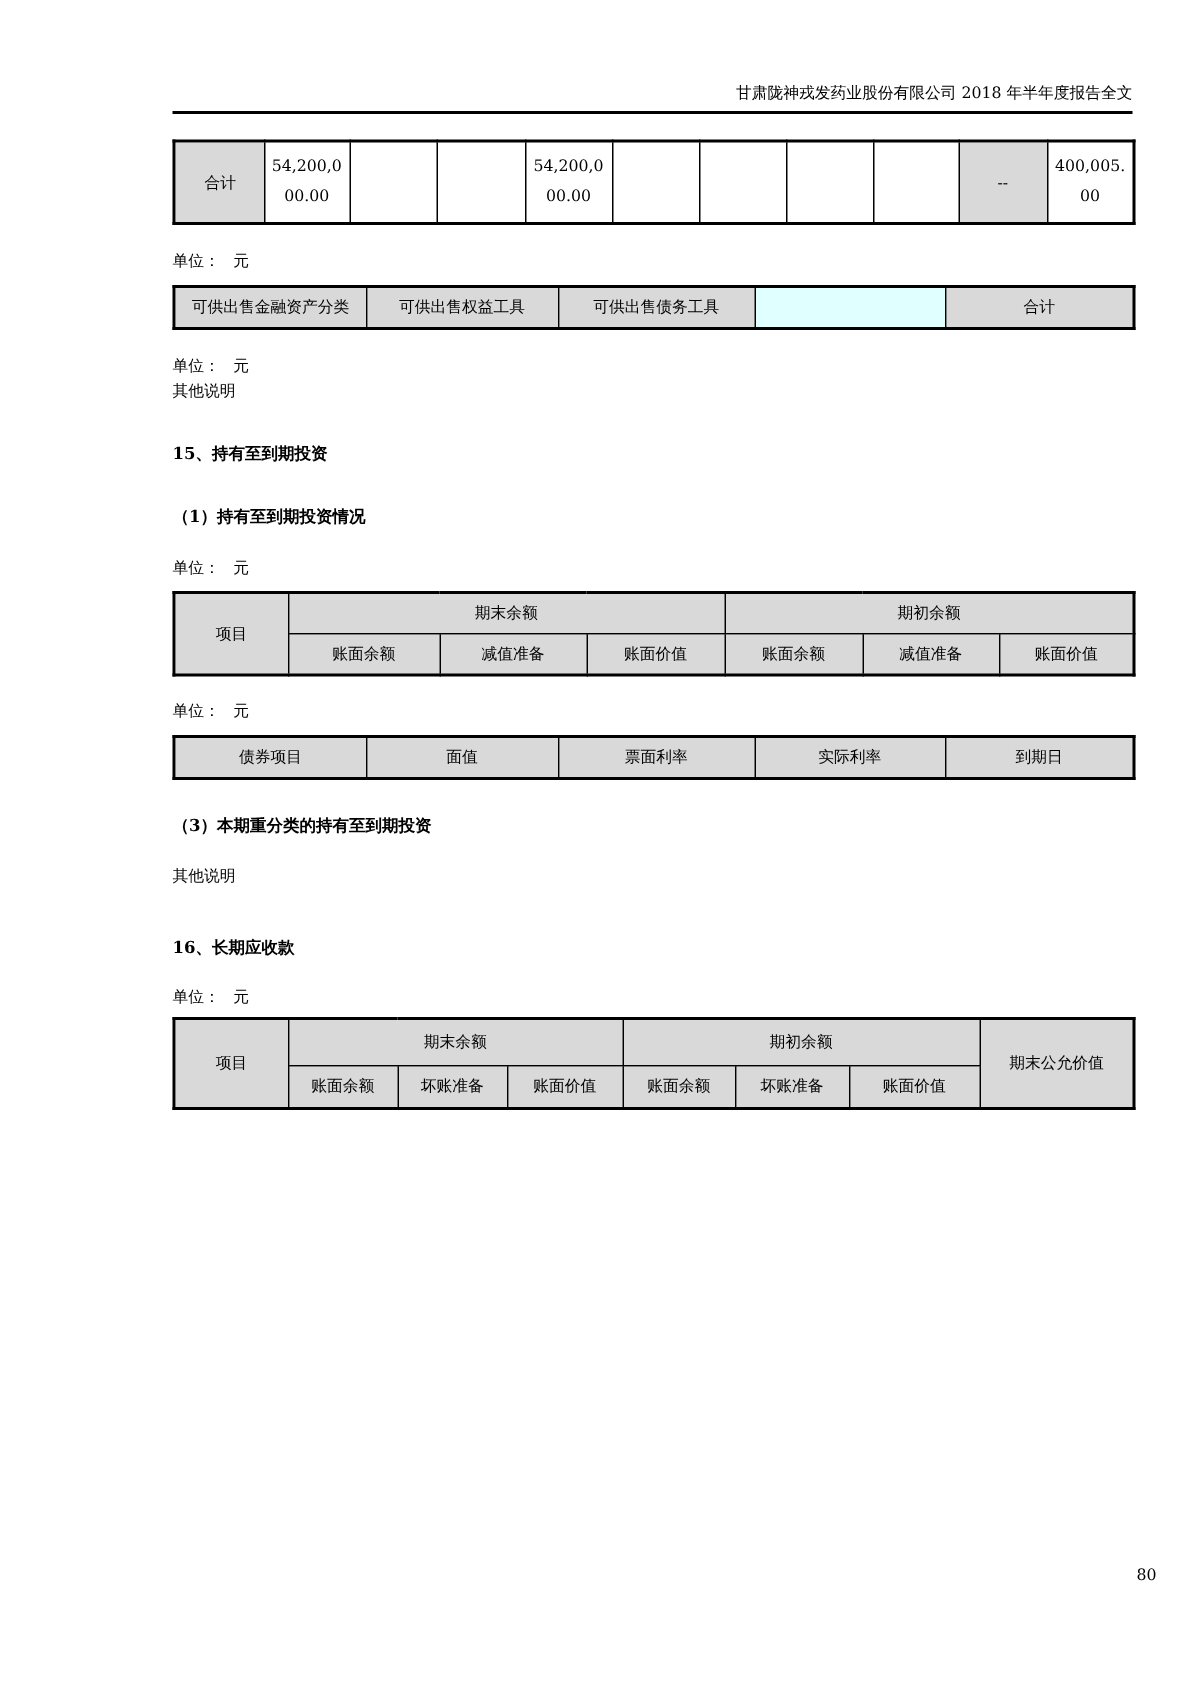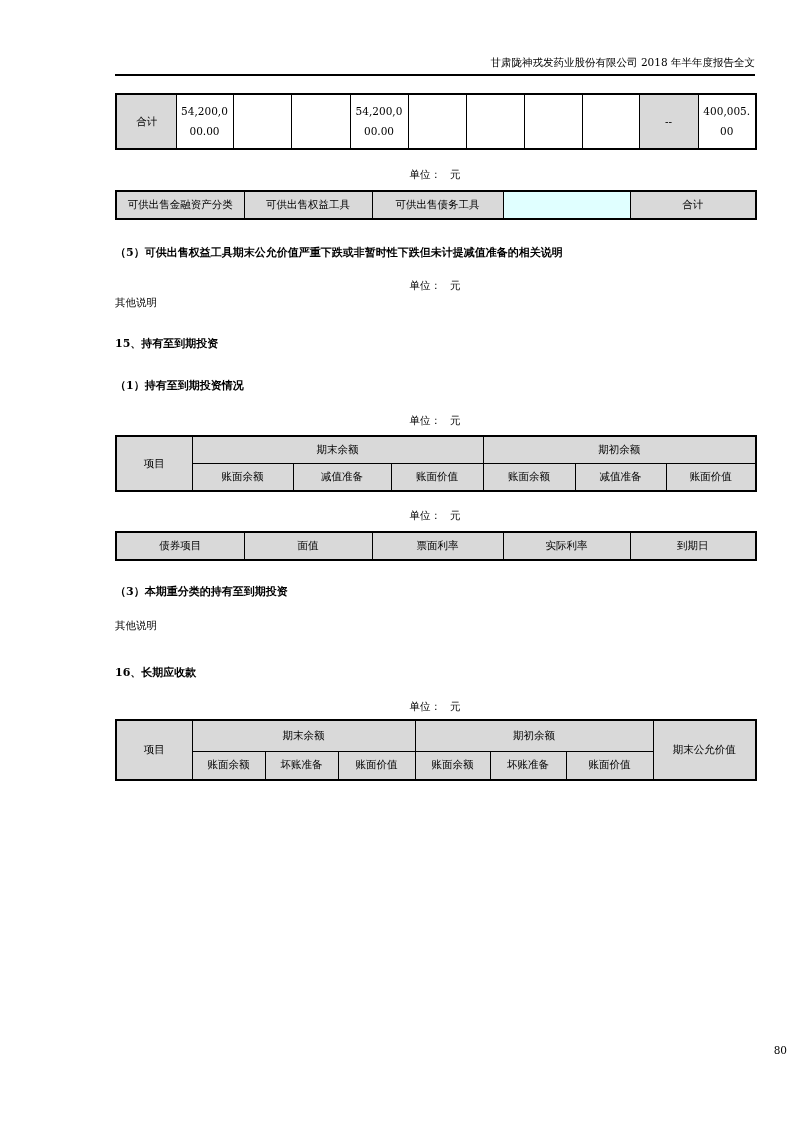--- a/index.html
+++ b/index.html
@@ -46,21 +46,21 @@
 
   tr.h55 { height:55px; }
   tr.h50 { height:50px; }
   tr.h31 { height:31px; }
   tr.h29 { height:29px; }
   tr.h28 { height:28px; }
   tr.h27 { height:27px; }
 
   
   .h2   { font-size:11px; font-weight:bold; line-height:16px; margin:0; }
-  .unit { font-size:10.5px; line-height:13px; text-align:center; }
+  .unit { font-size:10.5px; line-height:13px; text-align:left; }
   .unit .cur { margin-left:9px; }
   .note { font-size:10.5px; line-height:13px; }
 
   
   .mt-tableA { margin-top:17px; }
   .mt-h4     { margin-top:19px; }
   .mt-unit1  { margin-top:18px; }
   .mt-tableB { margin-top:9px;  }
   .mt-h5     { margin-top:25px; }
   .mt-unit2  { margin-top:18px; }
@@ -75,21 +75,21 @@
   .mt-tableE { margin-top:9px;  }
   .mt-h153   { margin-top:23px; }
   .mt-note2  { margin-top:19px; }
   .mt-h16    { margin-top:33px; }
   .mt-h161   { margin-top:23px; }
   .mt-unit5  { margin-top:19px; }
   .mt-tableF { margin-top:6px;  }
 
   .page-num {
     position:absolute;
-    top:1044px; right:6px;
+    top:1044px; right:22px;
     font-size:10.5px;
   }
 </style>
 </head>
 <body>
 
 <div class="page">
   <div class="content">
 
     <div class="page-header">
@@ -144,21 +144,20 @@
           <tr class="h28">
         <td class="hdr">可供出售金融资产分类</td>
         <td class="hdr">可供出售权益工具</td>
         <td class="hdr">可供出售债务工具</td>
         <td class="hl"></td>
         <td class="hdr">合计</td>
       </tr>
     </tbody>
       </table>
 
-    <p class="h2 mt-h5">（5）可供出售权益工具期末公允价值严重下跌或非暂时性下跌但未计提减值准备的相关说明</p>
 
     <div class="unit mt-unit2">
       <span>单位：</span><span class="cur">元</span>
     </div>
 
 
     <div class="note mt-note1">其他说明</div>
 
     <p class="h2 mt-h15">15、持有至到期投资</p>
 

